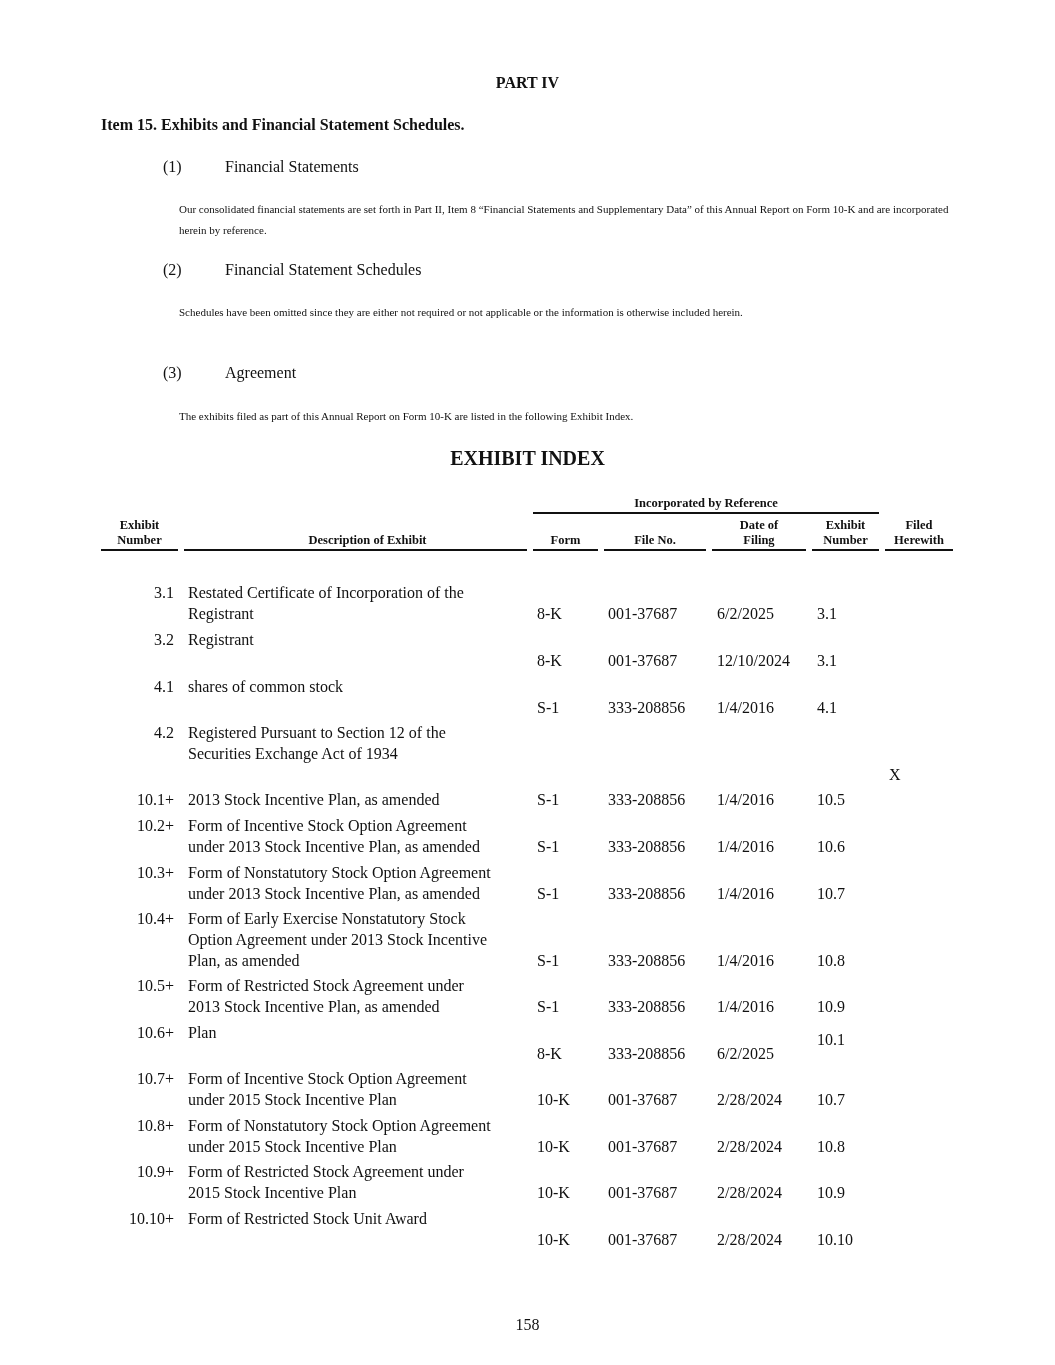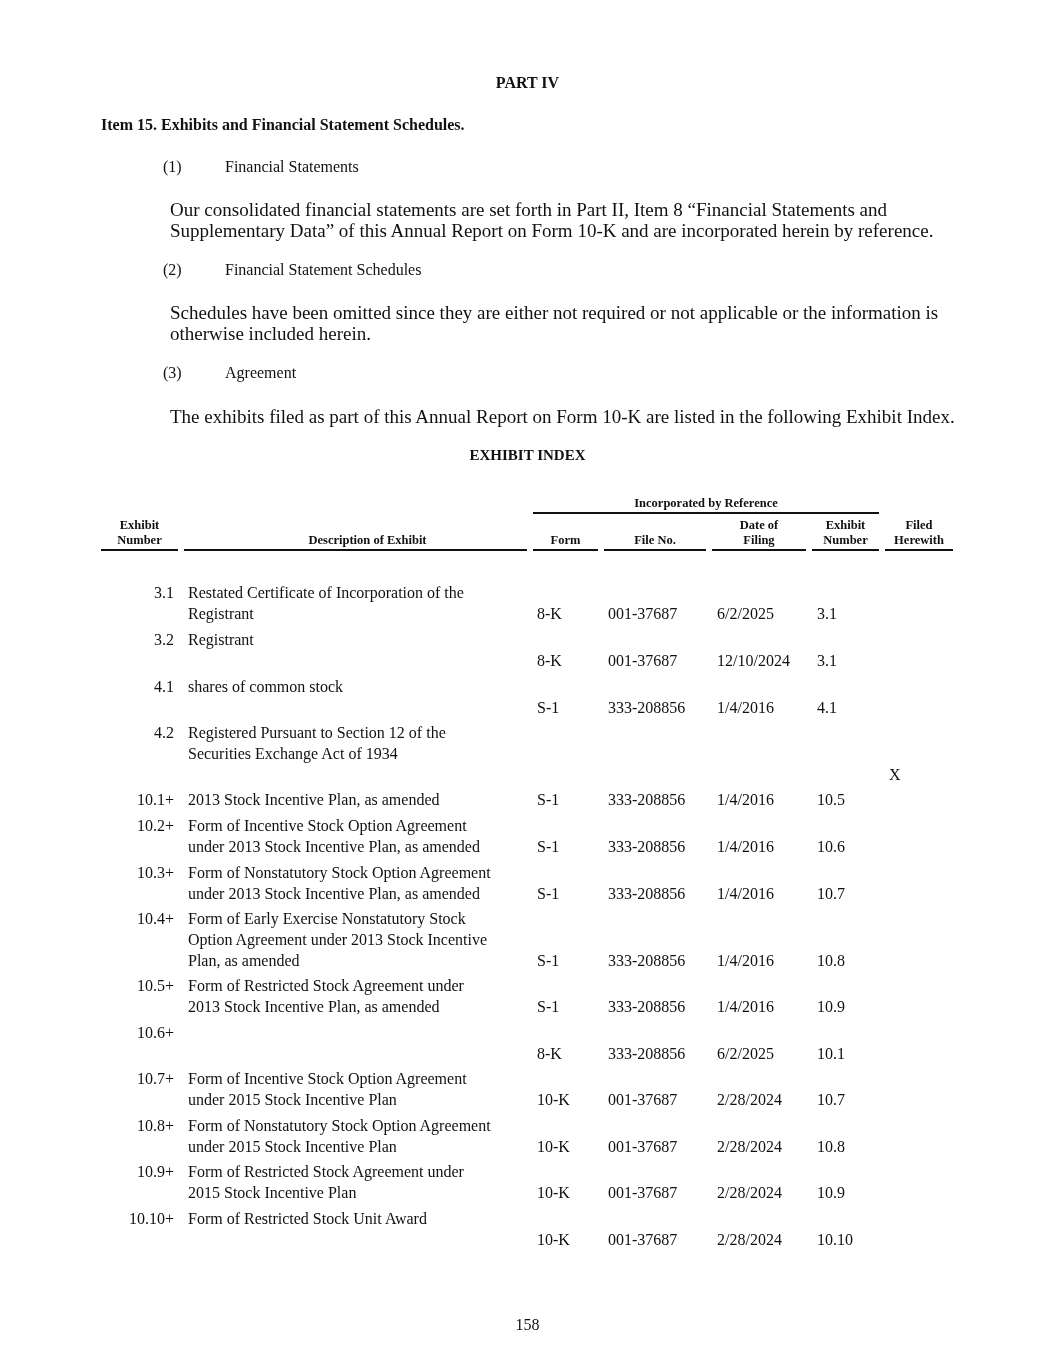--- a/index.html
+++ b/index.html
@@ -5,22 +5,22 @@
   html, body { margin: 0; padding: 0; background: #ffffff; }
   body {
     width: 1055px; height: 1365px; position: relative; overflow: hidden;
     font-family: "Liberation Serif", serif; color: #111; font-size: 16px;
   }
   .abs { position: absolute; white-space: nowrap; }
   .part-title { left: 0; width: 1055px; top: 74px; text-align: center; font-weight: bold; font-size: 16px; }
   .item-title { left: 101px; top: 116px; font-weight: bold; font-size: 16px; }
   .sub { left: 163px; font-size: 16px; }
   .sub .num { display: inline-block; width: 62px; }
-  .para { left: 170px; width: 790px; white-space: normal; line-height: 21px; font-size: 19px; }
-  .index-title { left: 0; width: 1055px; top: 447px; text-align: center; font-weight: bold; font-size: 15px; }
+  .para { left: 179px; width: 790px; white-space: normal; line-height: 21px; font-size: 11px; }
+  .index-title { left: 0; width: 1055px; top: 447px; text-align: center; font-weight: bold; font-size: 20px; }
 
   .hdr { font-weight: bold; font-size: 12.5px; text-align: center; line-height: 15px; }
   .rule { position: absolute; height: 2px; background: #111; }
 
   .row { position: absolute; left: 0; width: 1055px; font-size: 16px; line-height: 21px; }
   .row .exnum { position: absolute; right: 881px; text-align: right; top: 0; }
   .row .desc { position: absolute; left: 188px; width: 340px; }
   .row .c { position: absolute; white-space: nowrap; }
   .c-form { left: 537px; }
   .c-file { left: 608px; }
@@ -199,25 +199,26 @@
     <span class="c c-form" style="top:21px">S-1</span>
     <span class="c c-file" style="top:21px">333-208856</span>
     <span class="c c-date" style="top:21px">1/4/2016</span>
     <span class="c c-exh" style="top:21px">10.9</span>
     <span class="c c-filed" style="top:21px"></span>
   </div>
 
   <div class="row" style="top:1022px">
     <span class="exnum">10.6+</span>
     <div class="desc">
+      <div>Plan</div>
     </div>
     <span class="c c-form" style="top:21px">8-K</span>
     <span class="c c-file" style="top:21px">333-208856</span>
     <span class="c c-date" style="top:21px">6/2/2025</span>
-    <span class="c c-exh" style="top:21px">10.1</span>
+    <span class="c c-exh" style="top:7px">10.1</span>
     <span class="c c-filed" style="top:21px"></span>
   </div>
 
   <div class="row" style="top:1068px">
     <span class="exnum">10.7+</span>
     <div class="desc">
       <div>Form of Incentive Stock Option Agreement</div>
       <div>under 2015 Stock Incentive Plan</div>
     </div>
     <span class="c c-form" style="top:21px">10-K</span>

